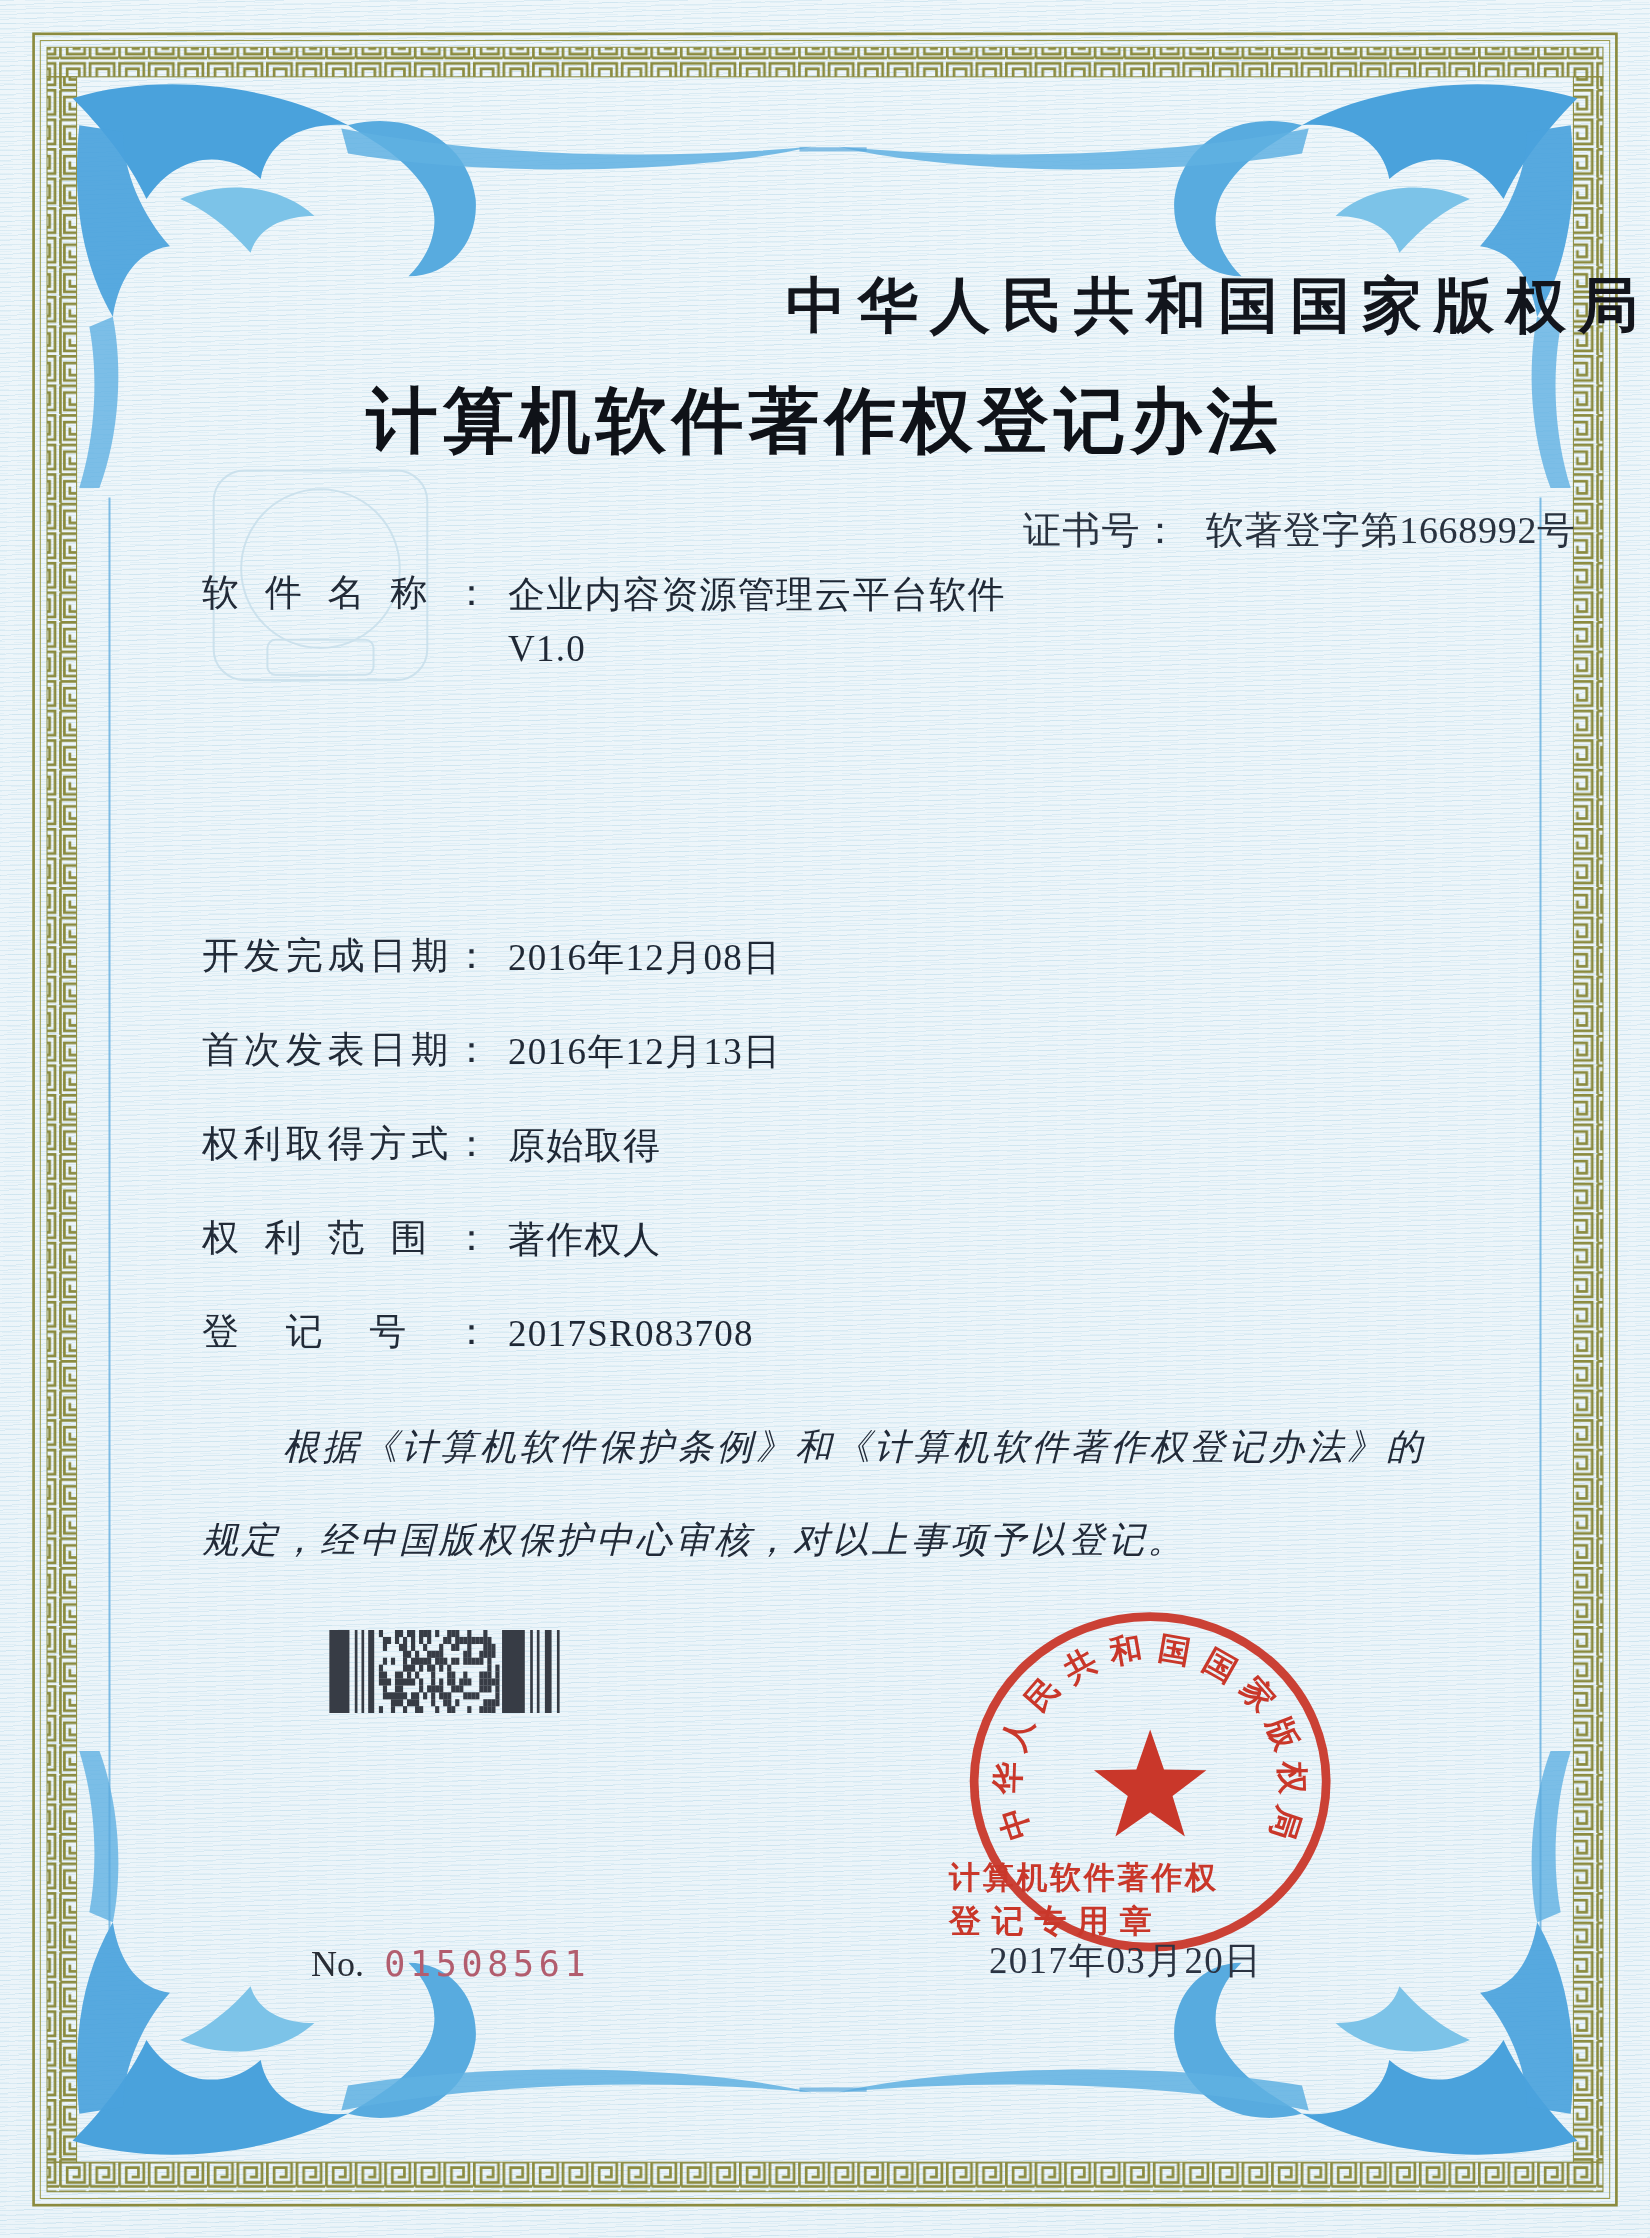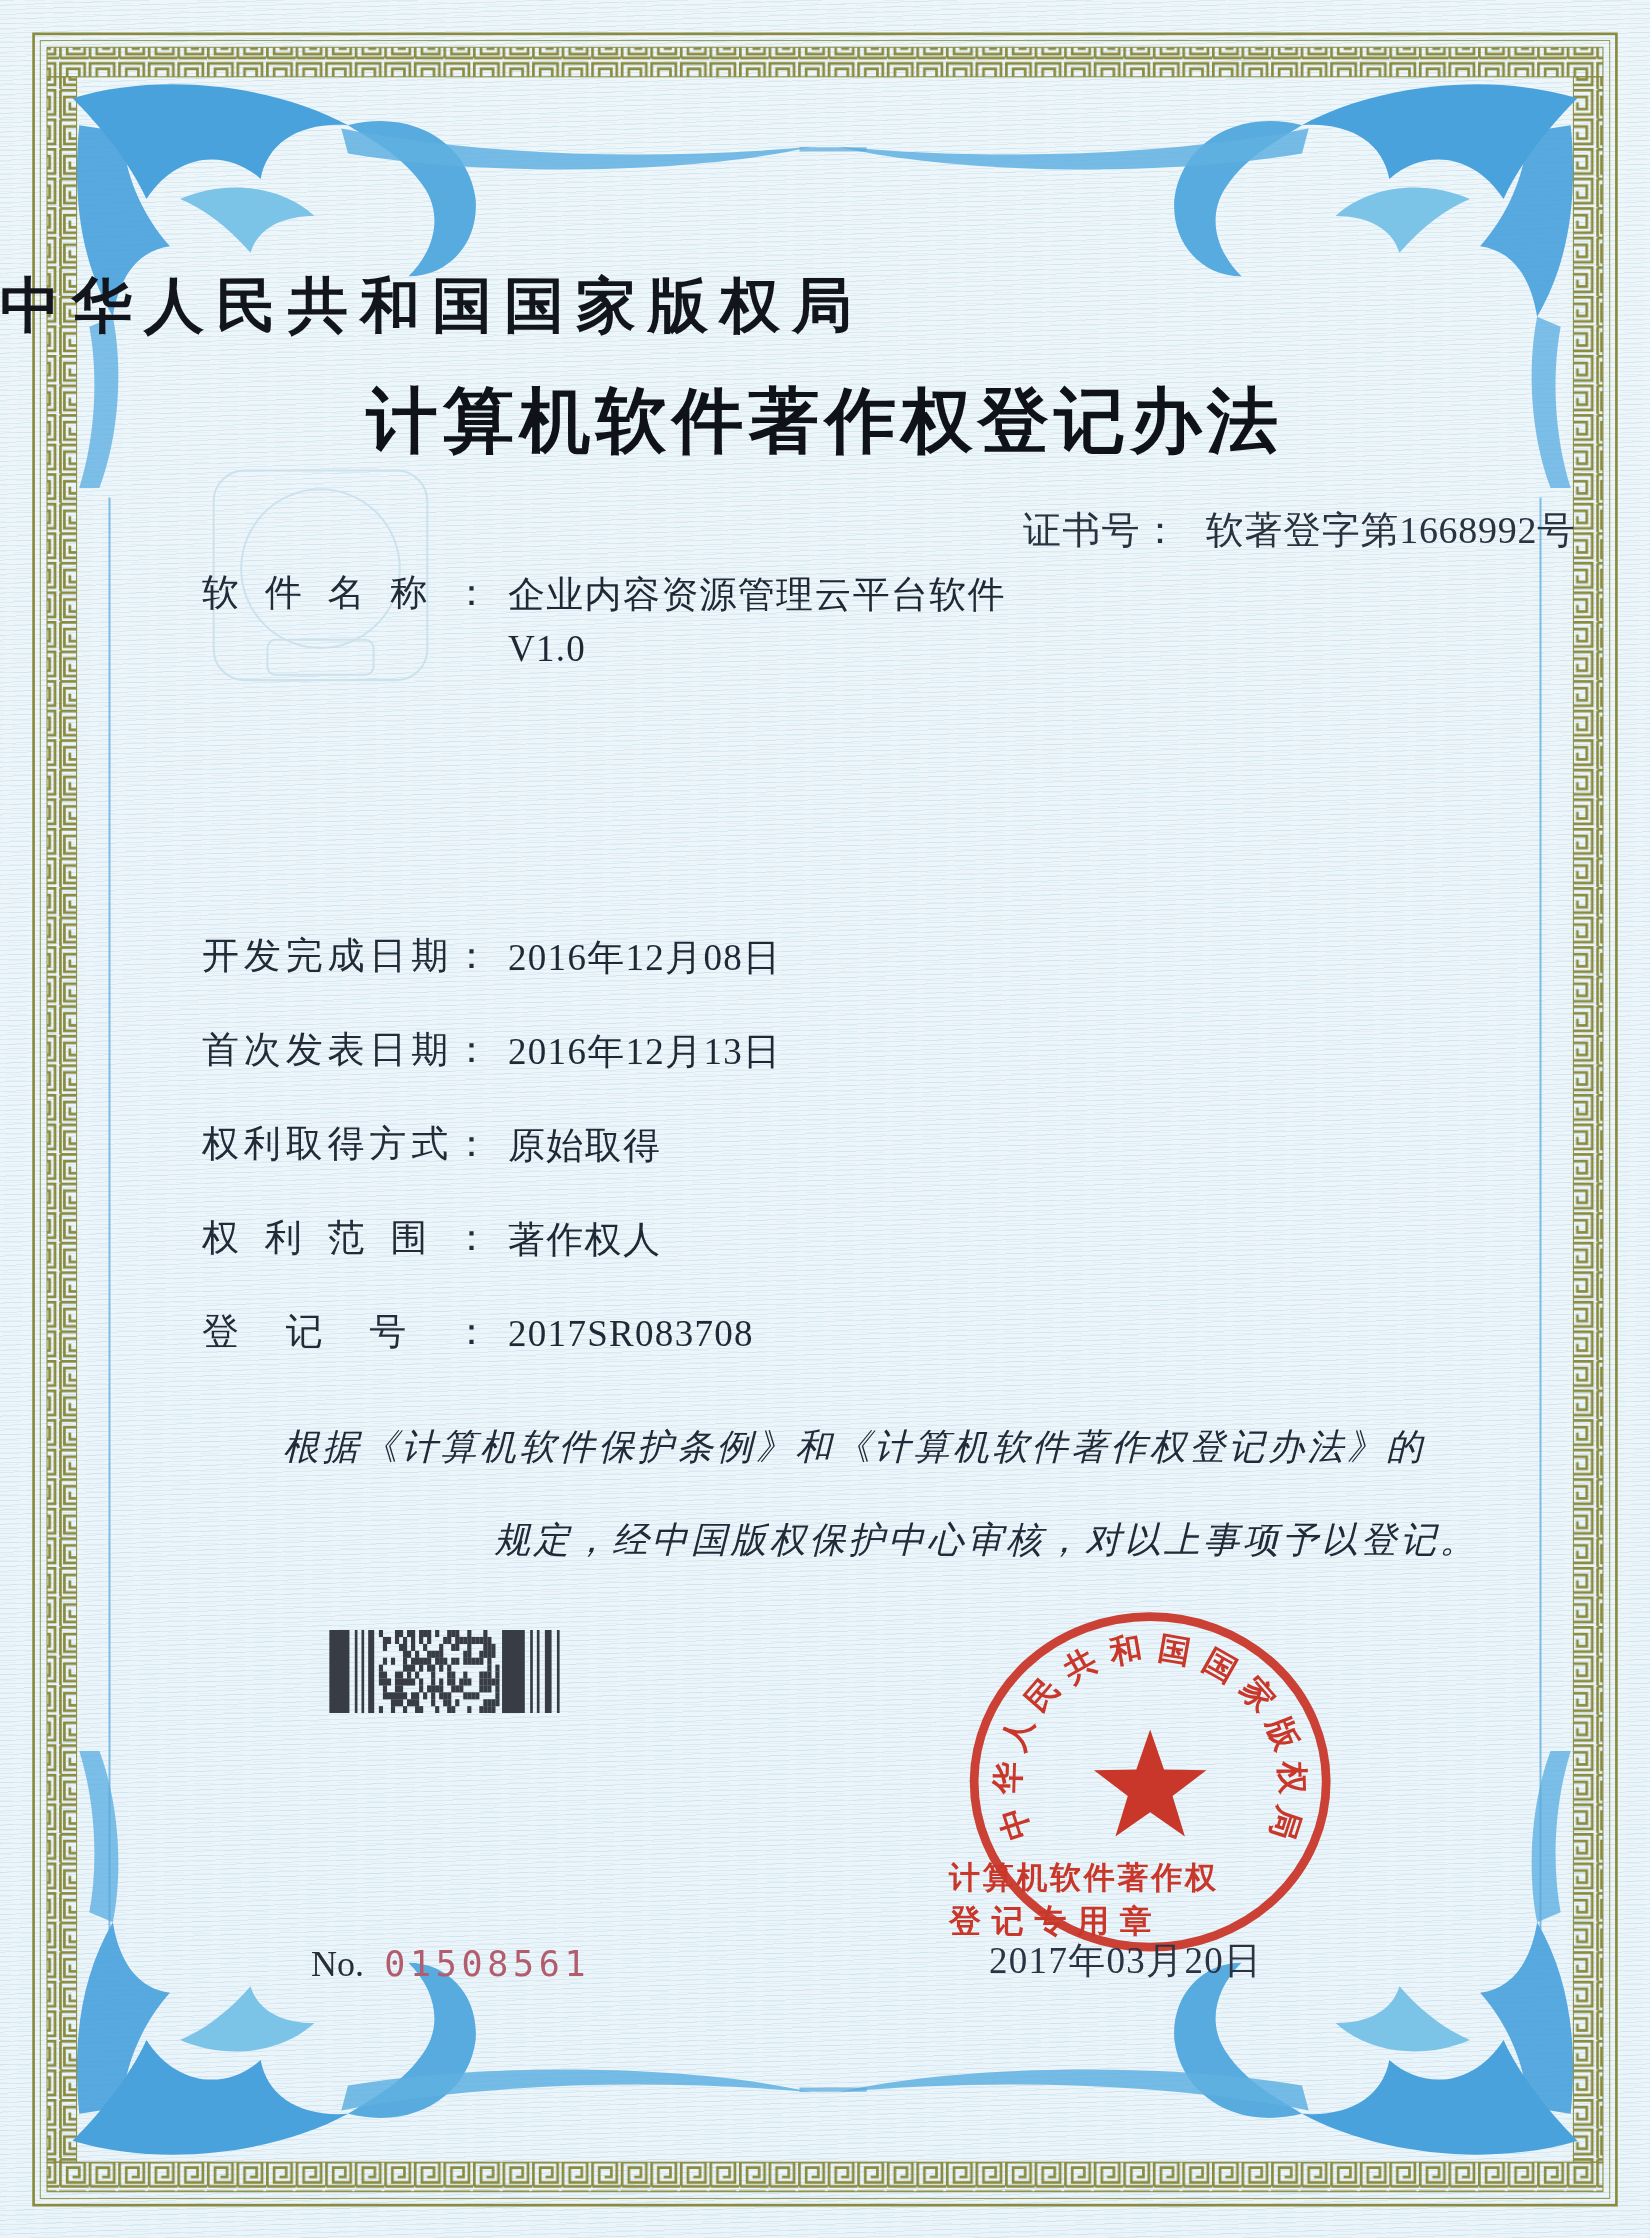--- a/index.html
+++ b/index.html
@@ -8,41 +8,41 @@
     background:
       repeating-linear-gradient(178deg, rgba(125,185,214,0.18) 0 1px, rgba(255,255,255,0) 1px 4.7px),
       repeating-linear-gradient(2deg, rgba(140,195,220,0.12) 0 0.7px, rgba(255,255,255,0) 0.7px 6px),
       linear-gradient(#eef6fa,#ebf4f9);
     font-family:"Liberation Serif","DejaVu Serif",serif;
     color:#232c3a;
   }
   svg.decor{position:absolute;left:0;top:0;width:1650px;height:2239px;}
   .abs{position:absolute;}
   .t1{
-    left:0; top:266px; width:1650px; text-align:left;
+    left:0; top:266px; width:1650px; text-align:right;
     font-size:60px; font-weight:bold; letter-spacing:12px; color:#12151c;
   }
   .t2{
     left:0; top:374px; width:1650px; text-align:center;
     font-size:71px; font-weight:bold; letter-spacing:5.4px; color:#0f1218;
   }
   .certno{
     left:1023px; top:505px; font-size:38px; color:#29323f; letter-spacing:1.3px;
   }
   .certno .val{margin-left:25.5px; letter-spacing:0.7px;}
   .row{position:absolute; left:202px; height:54px; font-size:37px;}
   .flabel{
     display:inline-block; width:288px; text-align:justify; text-align-last:justify;
     color:#222b38; vertical-align:top;
   }
   .fvalue{position:absolute; left:306px; top:0; color:#1f2835; letter-spacing:1.3px; line-height:54px; white-space:nowrap;}
   .fvalue .vline{display:block; line-height:54px;}
   .stmt{left:202px; width:1277px; font-size:36px; letter-spacing:3.4px; color:#212a38; white-space:nowrap;font-style:italic;}
   .stmt.l1{top:1423px; padding-left:81px;}
-  .stmt.l2{top:1516px;text-align:right;}
+  .stmt.l2{top:1516px;}
   .seal-text{position:absolute; left:949px; width:403px; color:#c9372a; font-weight:700; white-space:nowrap;}
   .seal-l1{top:1857px; font-size:31px; letter-spacing:2.7px;}
   .seal-l2{top:1900px; font-size:32px; letter-spacing:10.7px;}
   .seal-date{position:absolute; left:989px; top:1936px; font-size:37px; letter-spacing:1.3px; color:#2b3342; white-space:nowrap;}
   .serial{position:absolute; left:275px; top:1943px; white-space:nowrap;margin-left:36px;}
   .serial .pfx{font-size:36px; color:#282d36;}
   .serial .num{
     font-family:"DejaVu Sans Mono","Liberation Mono",monospace;
     font-size:35px; color:#b25d6e; margin-left:17.5px; letter-spacing:4.7px; font-weight:300;
   }

